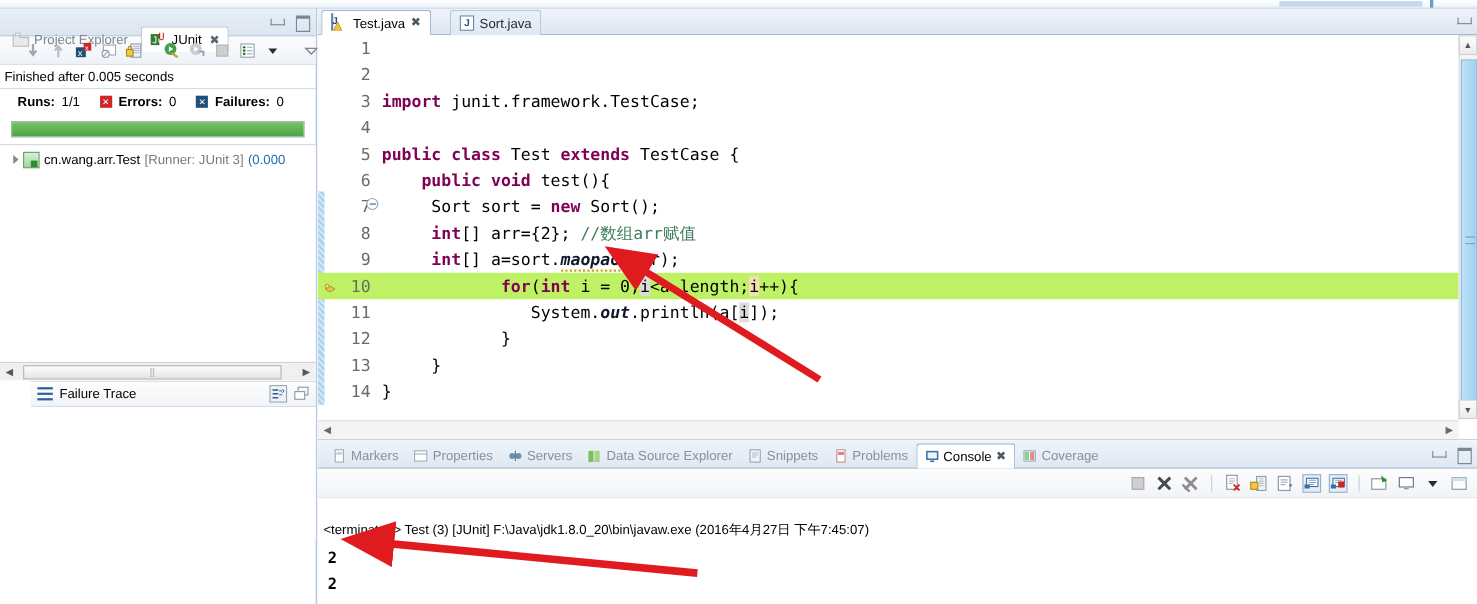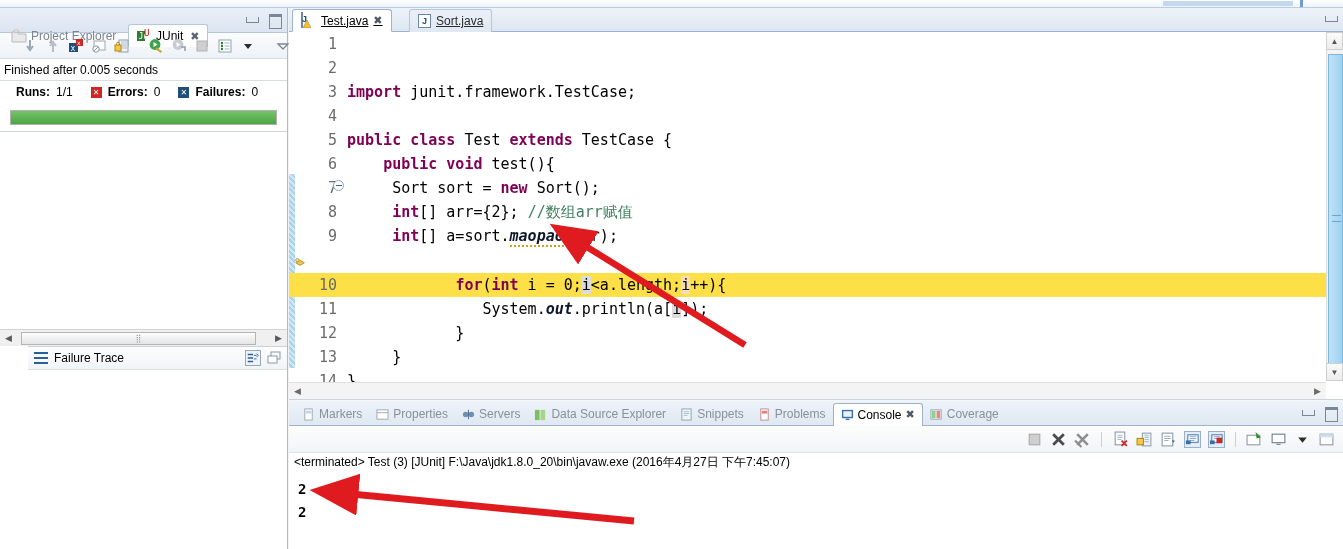--- a/index.html
+++ b/index.html
@@ -79,21 +79,21 @@
   .ftb2{ width:14px;height:14px;position:relative;}
   .ftbody{ background:#ffffff; height:122px; }
 
   
   .right{ position:absolute; left:289px; top:8px; width:1054px; height:541px; background:#f4f6f8;}
 
   
   .edtabrow{ position:relative; height:24px; background:linear-gradient(#eef3f9,#dde6f1);
      border-bottom:1px solid #9cb4cf;}
   .edtab{ position:absolute; top:1px; height:23px; display:flex; align-items:center; gap:5px;
-     padding:0 8px; font-size:12px;text-decoration:underline;}
+     padding:0 8px; font-size:12px;}
   .edtab.active{ left:3px; background:#ffffff; border:1px solid #9cb4cf; border-bottom:1px solid #fff;
      border-top-left-radius:3px;border-top-right-radius:3px;}
   .edtab.inactive{ left:120px; background:linear-gradient(#eaf0f8,#dfe8f3); border:1px solid #b7c7da;
      border-bottom:none; border-top-left-radius:3px;border-top-right-radius:3px; color:#2b2b2b;}
   .jfile{ width:13px;height:14px;background:#ffffff;border:1px solid #6b86a8;position:relative;}
   .jfile::after{ content:"J"; position:absolute; inset:0; font-size:9px; color:#1f4b82;
      text-align:center; line-height:13px; font-weight:bold;}
   .warnmark{ position:absolute; left:2px; bottom:0px; width:8px;height:8px;}
   .edclose{ color:#4d5a66; font-size:11px;}
   .edwin{ position:absolute; right:6px; top:4px; display:flex; gap:10px;}
@@ -102,21 +102,21 @@
      overflow:hidden;}
   .gutter-chg{ position:absolute; left:0; top:0; width:6px; height:100%; background:#ffffff;}
   .chgbar{ position:absolute; left:0; width:6px;
      background:repeating-linear-gradient(45deg,#cfe6f7 0 2px,#a9d2ee 2px 4px); }
   .lines{ position:absolute; left:0; top:0; right:17px; bottom:17px;
      font-family:"DejaVu Sans Mono", monospace; font-size:15px; }
   .ln{ position:relative; height:24px; line-height:24px; white-space:pre; }
   .ln .num{ position:absolute; left:8px; width:40px; text-align:right; color:#6b6b6b;
      font-size:15px; font-family:"DejaVu Sans Mono", monospace;}
   .ln .code{ position:absolute; left:58px; }
-  .ln.hl{ background:#fde047;margin-top:25px; }
+  .ln.hl{ background:#bef264; }
   .kw{color:#7f0055;font-weight:bold;}
   .cm{color:#3f7f5f;}
   .fld{color:#0f172a;font-style:italic;font-weight:bold;}
   .occ{ background:#f5deb9;}
   .occ2{ background:#dcdcdc;}
   .squig{ border-bottom:2px dotted #d4a017; }
   .foldmark{ position:absolute; left:44px; top:6px; width:11px;height:11px; border:1px solid #8ca6c0;
      border-radius:50%; background:#fff;}
   .foldmark::after{content:"";position:absolute;left:2px;top:4px;width:6px;height:1px;background:#36648b;}
   .warnicon{ position:absolute; left:4px; top:5px; width:14px;height:14px;}
@@ -141,21 +141,21 @@
      font-size:12px; color:#8a9097; margin-top:2px; white-space:nowrap;}
   .btab.active{ background:#ffffff; border:1px solid #9cb4cf; border-bottom:none; color:#000;
      border-top-left-radius:3px;border-top-right-radius:3px;}
   .btab .bico{ width:13px;height:13px;position:relative;}
   .botwin{ position:absolute; right:6px; top:5px; display:flex; gap:10px;}
   .ctoolrow{ height:27px; background:linear-gradient(#fdfdfd,#f1f4f7); border-bottom:1px solid #dde3e9;
      display:flex; align-items:center; justify-content:flex-end; gap:7px; padding-right:8px;}
   .ct{ width:17px;height:17px;position:relative;cursor:pointer;}
   .ct.boxed{ border:1px solid #9bb0c6; background:#e3edf7;}
   .csep{ width:1px;height:15px;background:#c9d0d8;margin:0 3px;}
-  .console-body{ background:#ffffff; height:80px; position:relative; padding:1px 0 0 4px;
+  .console-body{ background:#ffffff; height:80px; position:relative; padding:20px 0 0 4px;
      font-family:"Liberation Sans", sans-serif; }
   .cterm{ font-size:12px; padding-left:1px; margin-bottom:7px;}
   .cout{ font-family:"DejaVu Sans Mono", monospace; font-size:14px; font-weight:bold;
      line-height:23px; padding-left:5px;}
 
   .arrowsvg{ position:absolute; pointer-events:none; }
 </style>
 </head>
 <body>
 
@@ -283,20 +283,27 @@
       <span class="cico fail"></span>
       <span class="lbl">Failures:</span>
       <span>0</span>
     </div>
 
     <div class="progwrap">
       <div class="progbar" id="junit-progress-fill" style="width: 100%; background: linear-gradient(rgb(116, 195, 106), rgb(76, 165, 68));"></div>
     </div>
 
     <div class="treearea">
+      <div class="trow">
+        <span class="tw"></span>
+        <span class="tico"></span>
+        <span>cn.wang.arr.Test</span>
+        <span class="gray">[Runner: JUnit 3]</span>
+        <span class="blue">(0.000</span>
+      </div>
       <div class="hscroll">
         <div class="hs-arrow">◀</div>
         <div class="hs-track">
           <div class="hs-thumb">⣿</div>
         </div>
         <div class="hs-arrow">▶</div>
       </div>
     </div>
 
     <div class="ftbar">

